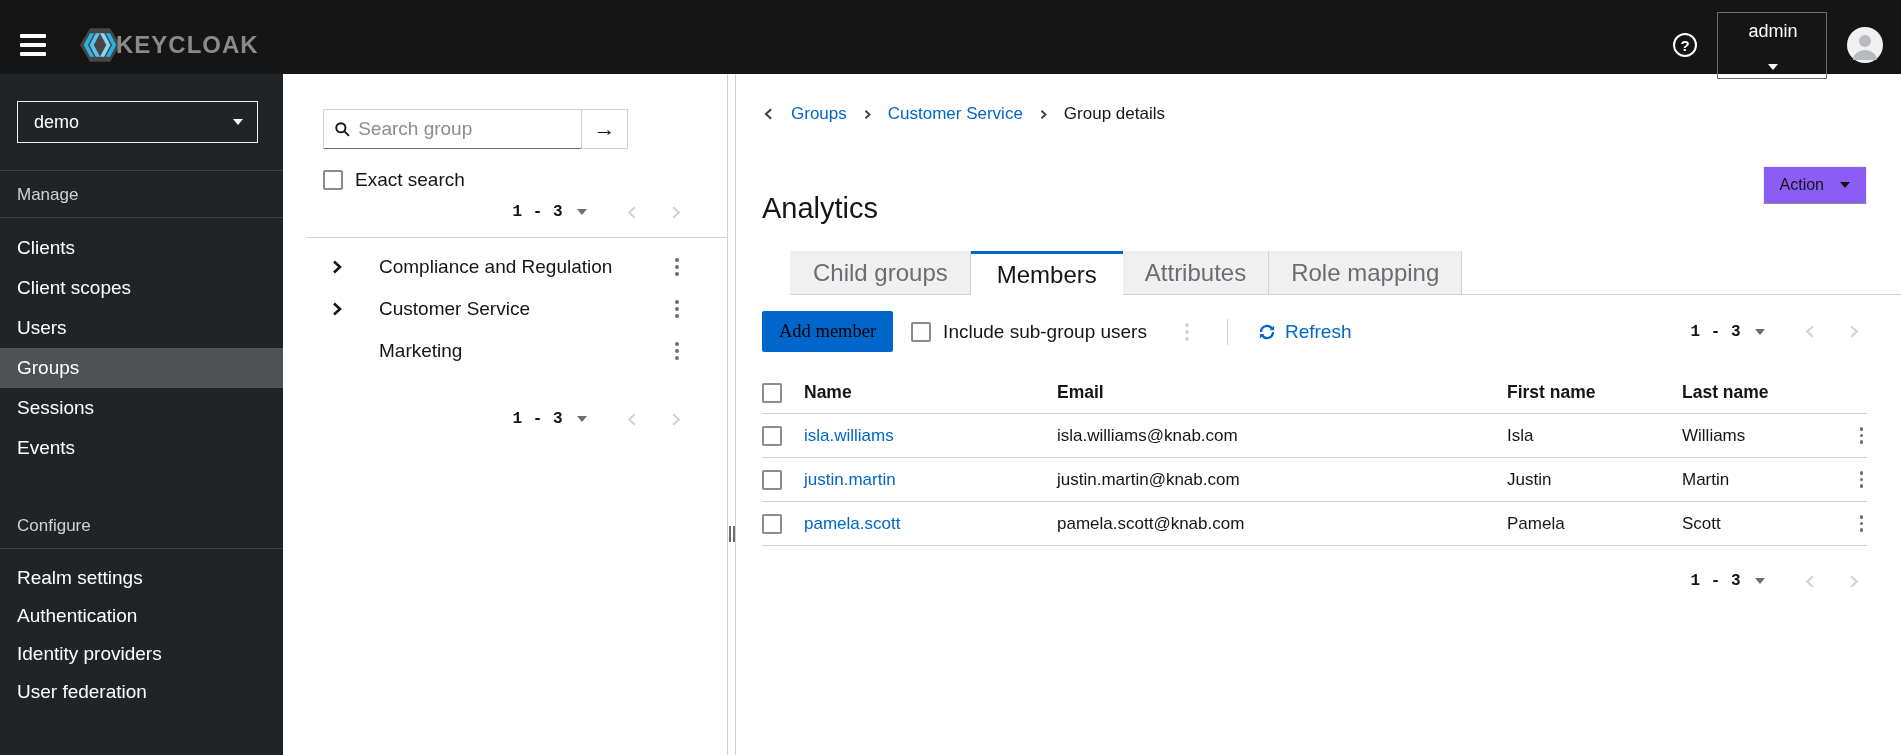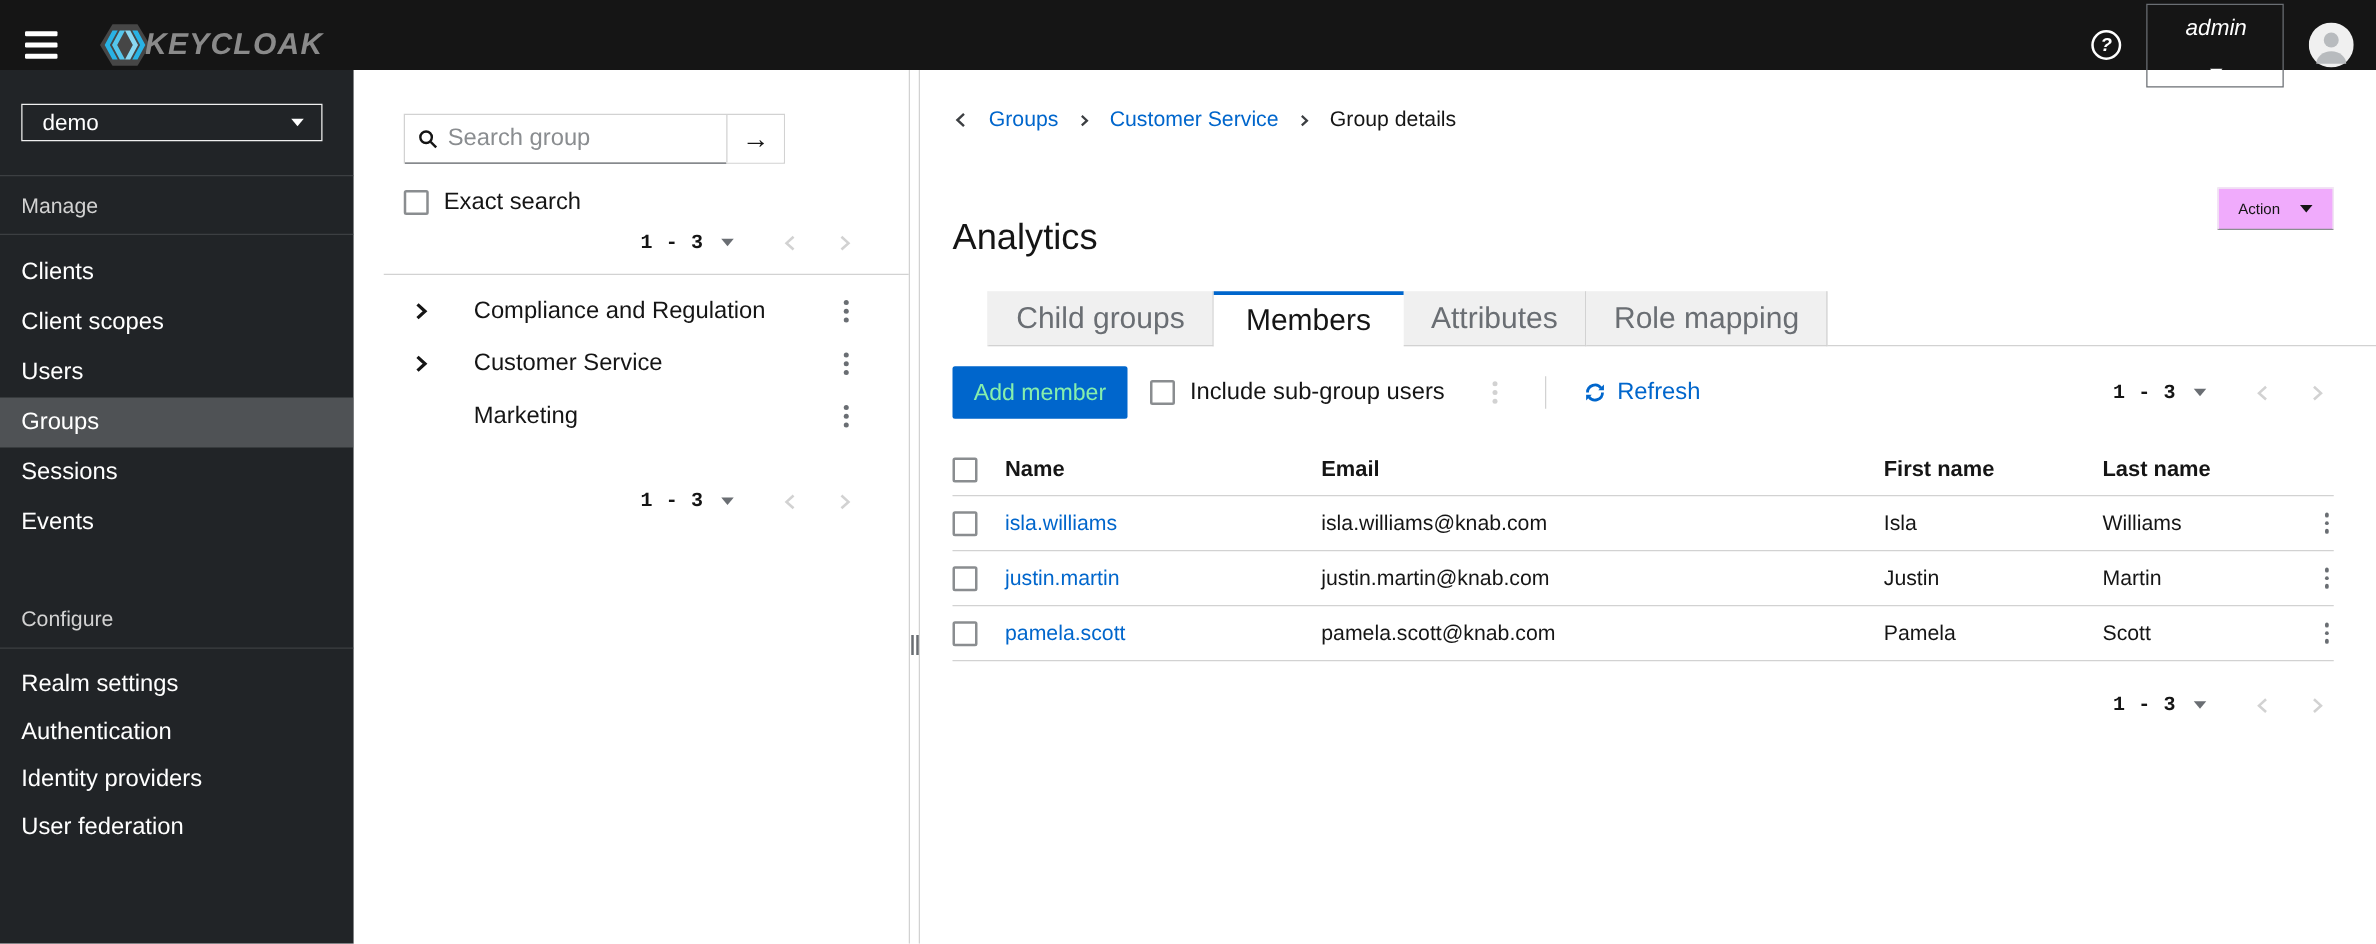--- a/index.html
+++ b/index.html
@@ -1,39 +1,39 @@
 <!DOCTYPE html>
 <html><head>
 <meta charset="utf-8">
 <style>
   * { margin:0; padding:0; box-sizing:border-box; }
   html,body { width:1901px; height:755px; overflow:hidden;
     font-family:"Liberation Sans", "DejaVu Sans", sans-serif; color:#151515; background:#fff; }
   .app { width:1901px; height:755px; display:flex; flex-direction:column; }
 
   
-  .masthead { height:56px; background:#151515; display:flex; align-items:center; padding:16px 18px 0 20px; flex:0 0 auto;font-style:italic; }
+  .masthead { height:74px; background:#151515; display:flex; align-items:center; padding:16px 18px 0 20px; flex:0 0 auto; }
   .hamburger { display:flex; flex-direction:column; gap:5px; cursor:pointer; margin-right:34px; }
   .hamburger span { width:26px; height:4px; background:#fff; border-radius:1px; }
   .brand { display:flex; align-items:center; gap:2px; }
   .brand-text { font-size:24px; font-weight:800; letter-spacing:1px; color:#8a8a8a; margin-left:-6px; }
   .mast-right { margin-left:auto; display:flex; align-items:center; gap:20px; }
   .help-icon { width:24px; height:24px; border:2px solid #fff; border-radius:50%; color:#fff;
     display:flex; align-items:center; justify-content:center; font-size:15px; font-weight:700; cursor:pointer; }
   .user-dropdown { display:flex; align-items:center; gap:22px; border:1px solid #6a6e73; color:#fff;
     font-size:18px; padding:8px 14px 8px 16px; cursor:pointer; min-width:110px;flex-direction:column; }
   .caret { display:inline-block; width:0; height:0; border-left:5px solid transparent;
     border-right:5px solid transparent; border-top:6px solid currentColor; }
 
   
   .body { flex:1; display:flex; min-height:0; }
 
   
   .sidebar { width:283px; background:#212427; color:#fff; flex:0 0 auto; padding-top:27px; }
-  .realm-select { margin:0 25px 16px 17px; height:30px; border:1px solid #f0f0f0; display:flex;
+  .realm-select { margin:0 25px 16px 17px; height:42px; border:1px solid #f0f0f0; display:flex;
     align-items:center; justify-content:space-between; padding:0 14px 0 16px; font-size:18px; color:#fff; cursor:pointer; }
   .side-divider { border:none; border-top:1px solid #3c3f42; margin:27px 0 0 0; }
   .section-label { font-size:17px; color:#d2d2d2; padding:14px 17px 12px; }
   .nav-list { list-style:none; }
   .nav-list li { height:40px; display:flex; align-items:center; padding:0 17px; font-size:19px; cursor:pointer; }
   .nav-list.configure li { height:38px; }
   .nav-list li.active { background:#4f5255; }
   .configure-gap { height:34px; }
 
   
@@ -72,33 +72,33 @@
   
   .content { flex:1; min-width:0; padding:30px 34px 0 26px; }
   .breadcrumb { display:flex; align-items:center; gap:15px; font-size:17px; }
   .crumb-back { background:none; border:none; cursor:pointer; color:#3c3f42; display:flex; align-items:center; padding:0; }
   .crumb-link { color:#0066cc; text-decoration:none; cursor:pointer; }
   .crumb-sep { color:#3c3f42; display:flex; align-items:center; }
   .crumb-current { color:#151515; }
 
   .title-row { display:flex; align-items:center; margin-top:20px; }
   .page-title { font-size:29px; font-weight:500; color:#151515;margin-top:48px; }
-  .action-dropdown { margin-left:auto; background:#f0abfc; border:1px solid #f0f0f0; border-bottom:1px solid #8a8d90;
-    font-size:12px; color:#151515; display:flex; align-items:center; gap:16px; padding:9px 16px; cursor:pointer; font-family:inherit; }
+  .action-dropdown { margin-left:auto; background:#8b5cf6; border:1px solid #f0f0f0; border-bottom:1px solid #8a8d90;
+    font-size:16px; color:#151515; display:flex; align-items:center; gap:16px; padding:9px 16px; cursor:pointer; font-family:inherit; }
 
   .tabs { display:flex; margin:26px 0 0 28px; }
   .tab { height:44px; display:flex; align-items:center; padding:0 22px; font-size:24px; color:#6a6e73;
     background:#f0f0f0; border-right:1px solid #d2d2d2; border-bottom:1px solid #d2d2d2; cursor:pointer; }
   .tab:first-child { border-left:1px solid #f0f0f0; }
   .tab.active { background:#fff; color:#151515; border-top:3px solid #0066cc; border-right:none; border-bottom:none; padding:0 26px; }
   .tabs-filler { flex:1; border-bottom:1px solid #d2d2d2; margin-right:-34px; }
 
   .toolbar { display:flex; align-items:center; padding:16px 0 20px; }
-  .btn-primary { background:#0066cc; color:#86efac; border:none; font-size:18.5px; padding:10px 17px;
-    border-radius:2px; cursor:pointer; font-family:Liberation Sans, sans-serif; }
+  .btn-primary { background:#0066cc; color:#000000; border:none; font-size:18.5px; padding:10px 17px;
+    border-radius:2px; cursor:pointer; font-family:Liberation Serif, serif; }
   .toolbar .exact-row { margin:0 0 0 18px; }
   .toolbar .kebab { margin-left:34px; }
   .toolbar-divider { width:1px; height:26px; background:#d2d2d2; margin-left:34px; }
   .refresh-link { display:flex; align-items:center; gap:9px; color:#0066cc; font-size:19px; background:none;
     border:none; cursor:pointer; margin-left:30px; font-family:inherit; }
   .toolbar .pager { margin-left:auto; padding-right:6px; }
 
   .members-table { width:100%; }
   .t-row { display:grid; grid-template-columns:42px 253px 450px 175px 1fr 44px; align-items:center;
     height:44px; border-bottom:1px solid #d2d2d2; font-size:17px; }

